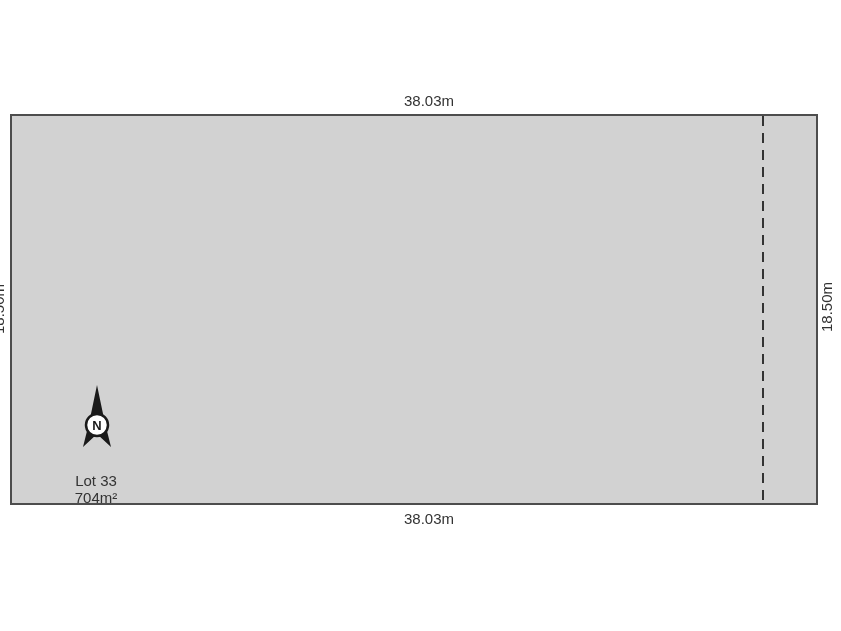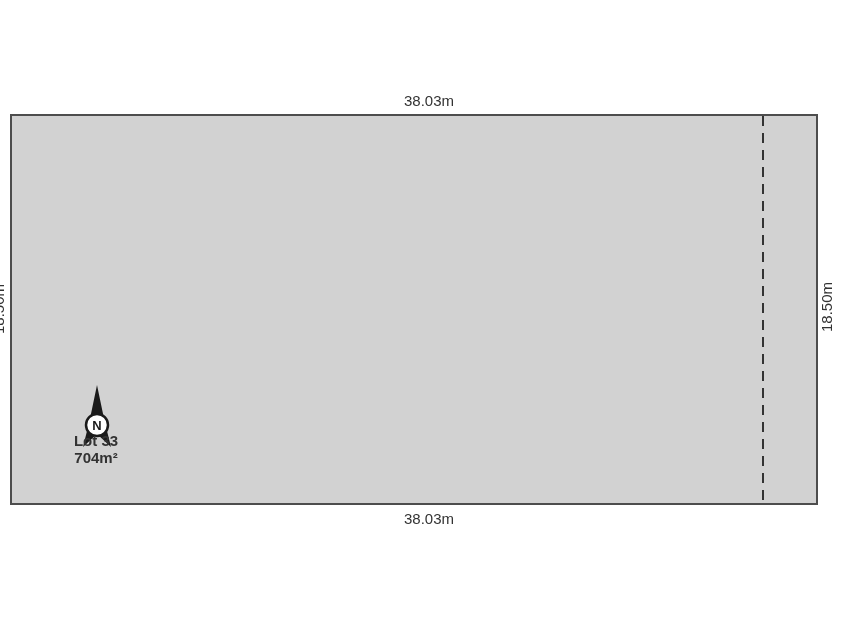--- a/index.html
+++ b/index.html
@@ -74,28 +74,27 @@
   .compass {
     position: absolute;
     left: 79px;
     top: 385px;
     width: 36px;
     height: 66px;
   }
   .lot-label {
     position: absolute;
     left: 96px;
-    top: 432px;
+    top: 472px;
     transform: translateX(-50%);
     text-align: center;
     color: var(--text, #333333);
     font-size: 15px;
     line-height: 17px;
     white-space: nowrap;
-    font-weight: bold;
   }
 </style>
 </head>
 <body>
 
 <div class="page" style="--bg: #ffffff; --lot-fill: #d2d2d2; --lot-border: #4d4d4d; --line: #333333; --text: #333333;">
 
   <div class="lot-rect"></div>
 
   <div class="dashed-line"></div>

